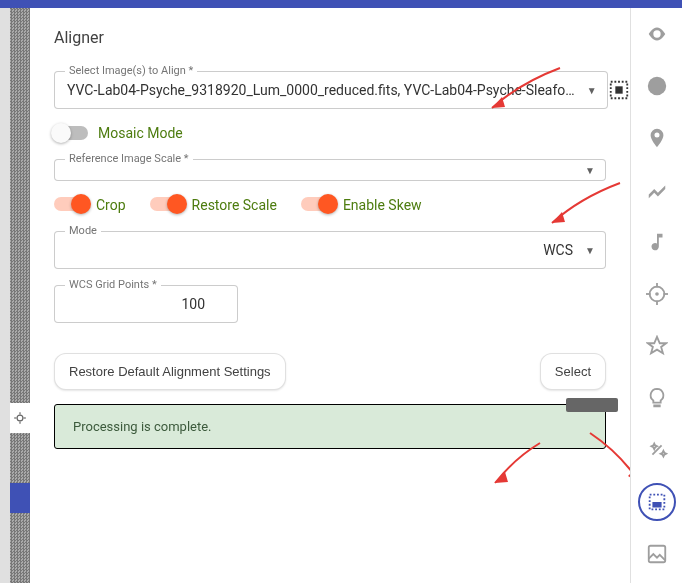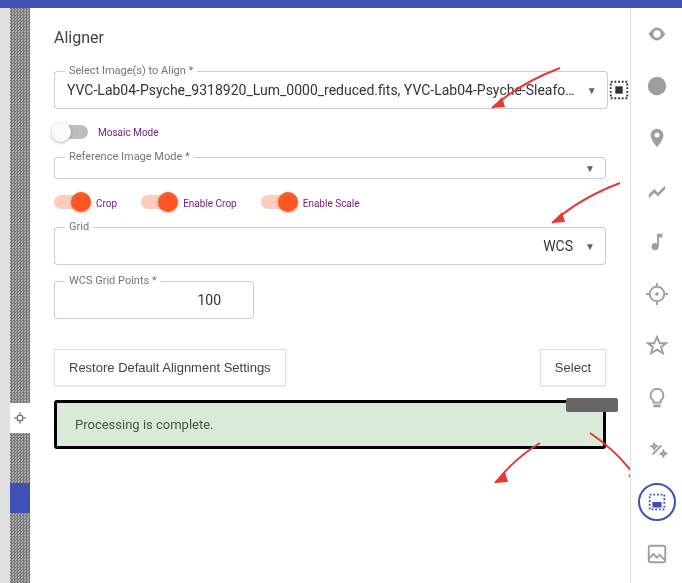--- a/index.html
+++ b/index.html
@@ -111,39 +111,39 @@
     width: 34px; height: 14px; border-radius: 7px;
     background: #bdbdbd; position: relative; flex-shrink: 0;
   }
   .switch .knob {
     width: 20px; height: 20px; border-radius: 50%;
     background: #fafafa; position: absolute; top: -3px; left: -3px;
     box-shadow: 0 1px 3px rgba(0,0,0,0.3);
   }
   .switch.on { background: #ffccbc; }
   .switch.on .knob { background: #ff5722; left: auto; right: -3px; }
-  .switch-label { font-size: 10px; color: #701a75; margin-right: 14px; }
+  .switch-label { font-size: 14px; color: #4d7c0f; margin-right: 14px; }
   .switches-row { display: flex; align-items: center; flex-wrap: wrap; gap: 10px; margin-bottom: 18px; }
-  .switch-group { display: flex; align-items: flex-end; gap: 8px; }
+  .switch-group { display: flex; align-items: flex-start; gap: 8px; }
   .mosaic-row { display: flex; align-items: center; gap: 10px; margin-bottom: 18px; }
-  .field-narrow { width: 200px; flex: none; }
+  .field-narrow { width: 184px; flex: none; }
   .btn-row { display: flex; justify-content: space-between; align-items: center; margin-top: 30px; margin-bottom: 14px; }
   .btn {
     border: 1px solid rgba(0,0,0,0.12);
-    border-radius: 0;
+    border-radius: 12px;
     background: #fff;
     padding: 10px 14px;
     font-size: 13px;
     color: #424242;
     cursor: pointer;
     box-shadow: 0 1px 2px rgba(0,0,0,0.1);
   }
   .status-box {
     background: #d9ead9;
-    border: 3px solid #000000;
+    border: 1px solid #000000;
     border-radius: 3px;
     padding: 14px 18px;
     font-size: 13px;
     color: #3c5a3c;
   }
   .right-rail {
     width: 52px;
     height: 100%;
     border-left: 1px solid #e0e0e0;
     display: flex;
@@ -224,49 +224,49 @@
 
     <div class="mosaic-row">
       <div class="switch">
           <div class="knob"></div>
         </div>
       <span class="switch-label">Mosaic Mode</span>
     </div>
 
     <div class="row">
       <div class="field">
-        <span class="field-label">Reference Image Mode *</span>
+        <span class="field-label">Reference Image Scale *</span>
         <span class="dropdown-caret">▼</span>
       </div>
     </div>
 
     <div class="switches-row">
       <div class="switch-group">
         <div class="switch on">
             <div class="knob"></div>
           </div>
         <span class="switch-label">Crop</span>
       </div>
       <div class="switch-group">
         <div class="switch on">
             <div class="knob"></div>
           </div>
-        <span class="switch-label">Enable Crop</span>
+        <span class="switch-label">Restore Scale</span>
       </div>
       <div class="switch-group">
         <div class="switch on">
             <div class="knob"></div>
           </div>
-        <span class="switch-label">Enable Scale</span>
+        <span class="switch-label">Enable Skew</span>
       </div>
     </div>
 
     <div class="row">
       <div class="field">
-        <span class="field-label">Grid</span>
+        <span class="field-label">Mode</span>
         <div class="field-value">WCS</div>
         <span class="dropdown-caret">▼</span>
       </div>
     </div>
 
     <div class="row" style="position:relative;">
       <div class="field field-narrow">
         <span class="field-label">WCS Grid Points *</span>
         <div class="field-value">100</div>
       </div>

